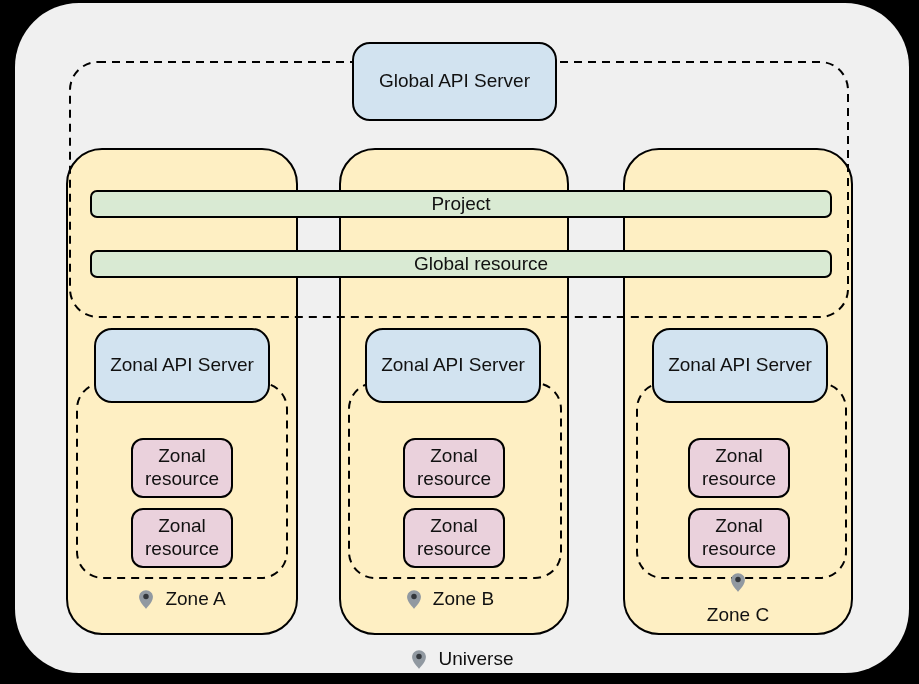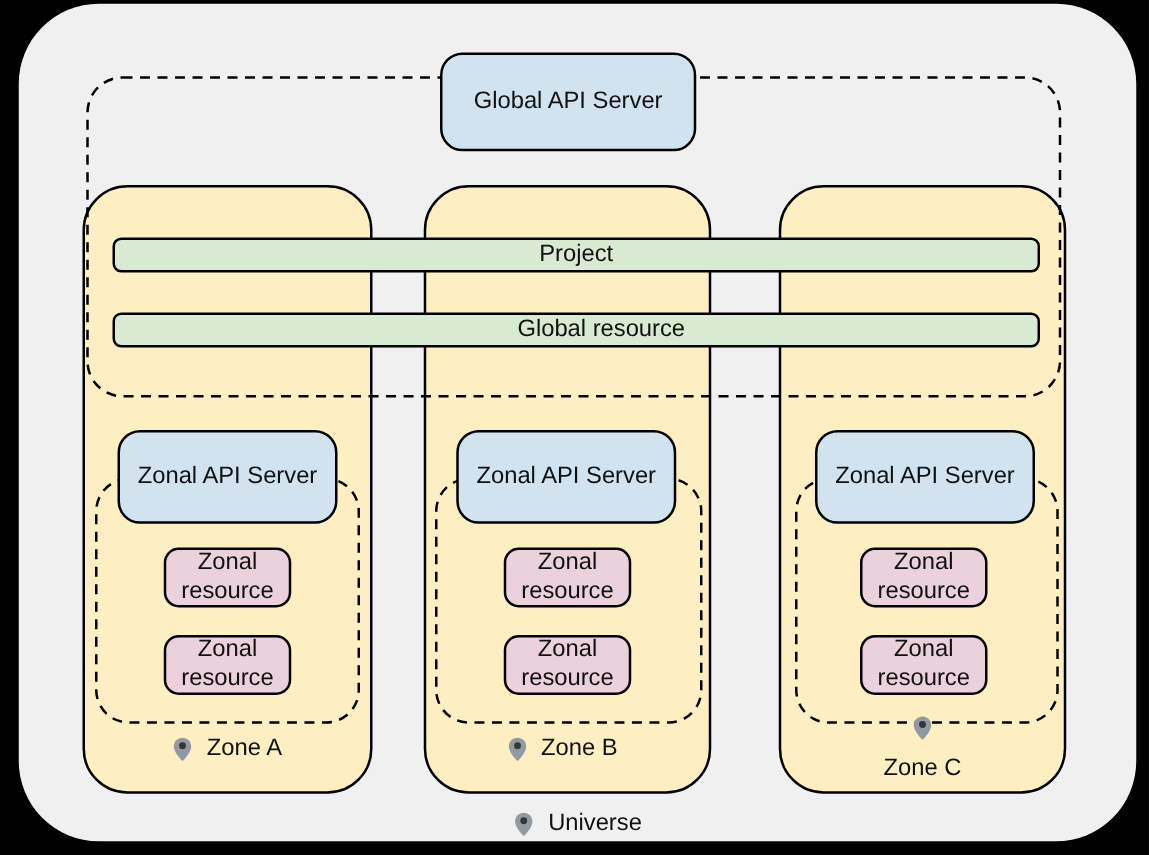--- a/index.html
+++ b/index.html
@@ -43,41 +43,41 @@
     display: flex; align-items: center; justify-content: center;
     text-align: center;
     border: 2px solid #000;
     box-sizing: border-box;
     font-size: 19px;
     line-height: 1.2;
     z-index: 5;
   }
   .blue { background: #d2e3f0; border-radius: 18px; }
   .global-api { left: 352px; top: 23px; width: 205px; height: 79px; margin-top: 19px; }
-  .zonal-api { top: 344px; width: 176px; height: 75px; }
+  .zonal-api { top: 328px; width: 176px; height: 75px; }
   .zonal-api.a { left: 94px; }
   .zonal-api.b { left: 365px; }
   .zonal-api.c { left: 652px; }
   .bar {
     position: absolute;
     left: 90px; width: 742px; height: 28px;
     background: #d9ead3;
     border: 2px solid #000;
     border-radius: 7px;
     box-sizing: border-box;
     display: flex; align-items: center; justify-content: center;
     font-size: 19px;
     z-index: 4;
   }
   .bar-project { top: 190px; }
   .bar-global-resource { top: 250px; padding-left: 40px; }
   .pink {
     background: #ead1dc;
     border-radius: 12px;
-    width: 102px; height: 48px;
+    width: 102px; height: 60px;
   }
   .pink.row1 { top: 438px; }
   .pink.row2 { top: 508px; }
   .pink.a { left: 131px; }
   .pink.b { left: 403px; }
   .pink.c { left: 688px; }
   .label-row {
     position: absolute;
     top: 586px; height: 26px;
     display: flex; align-items: center; justify-content: center;

